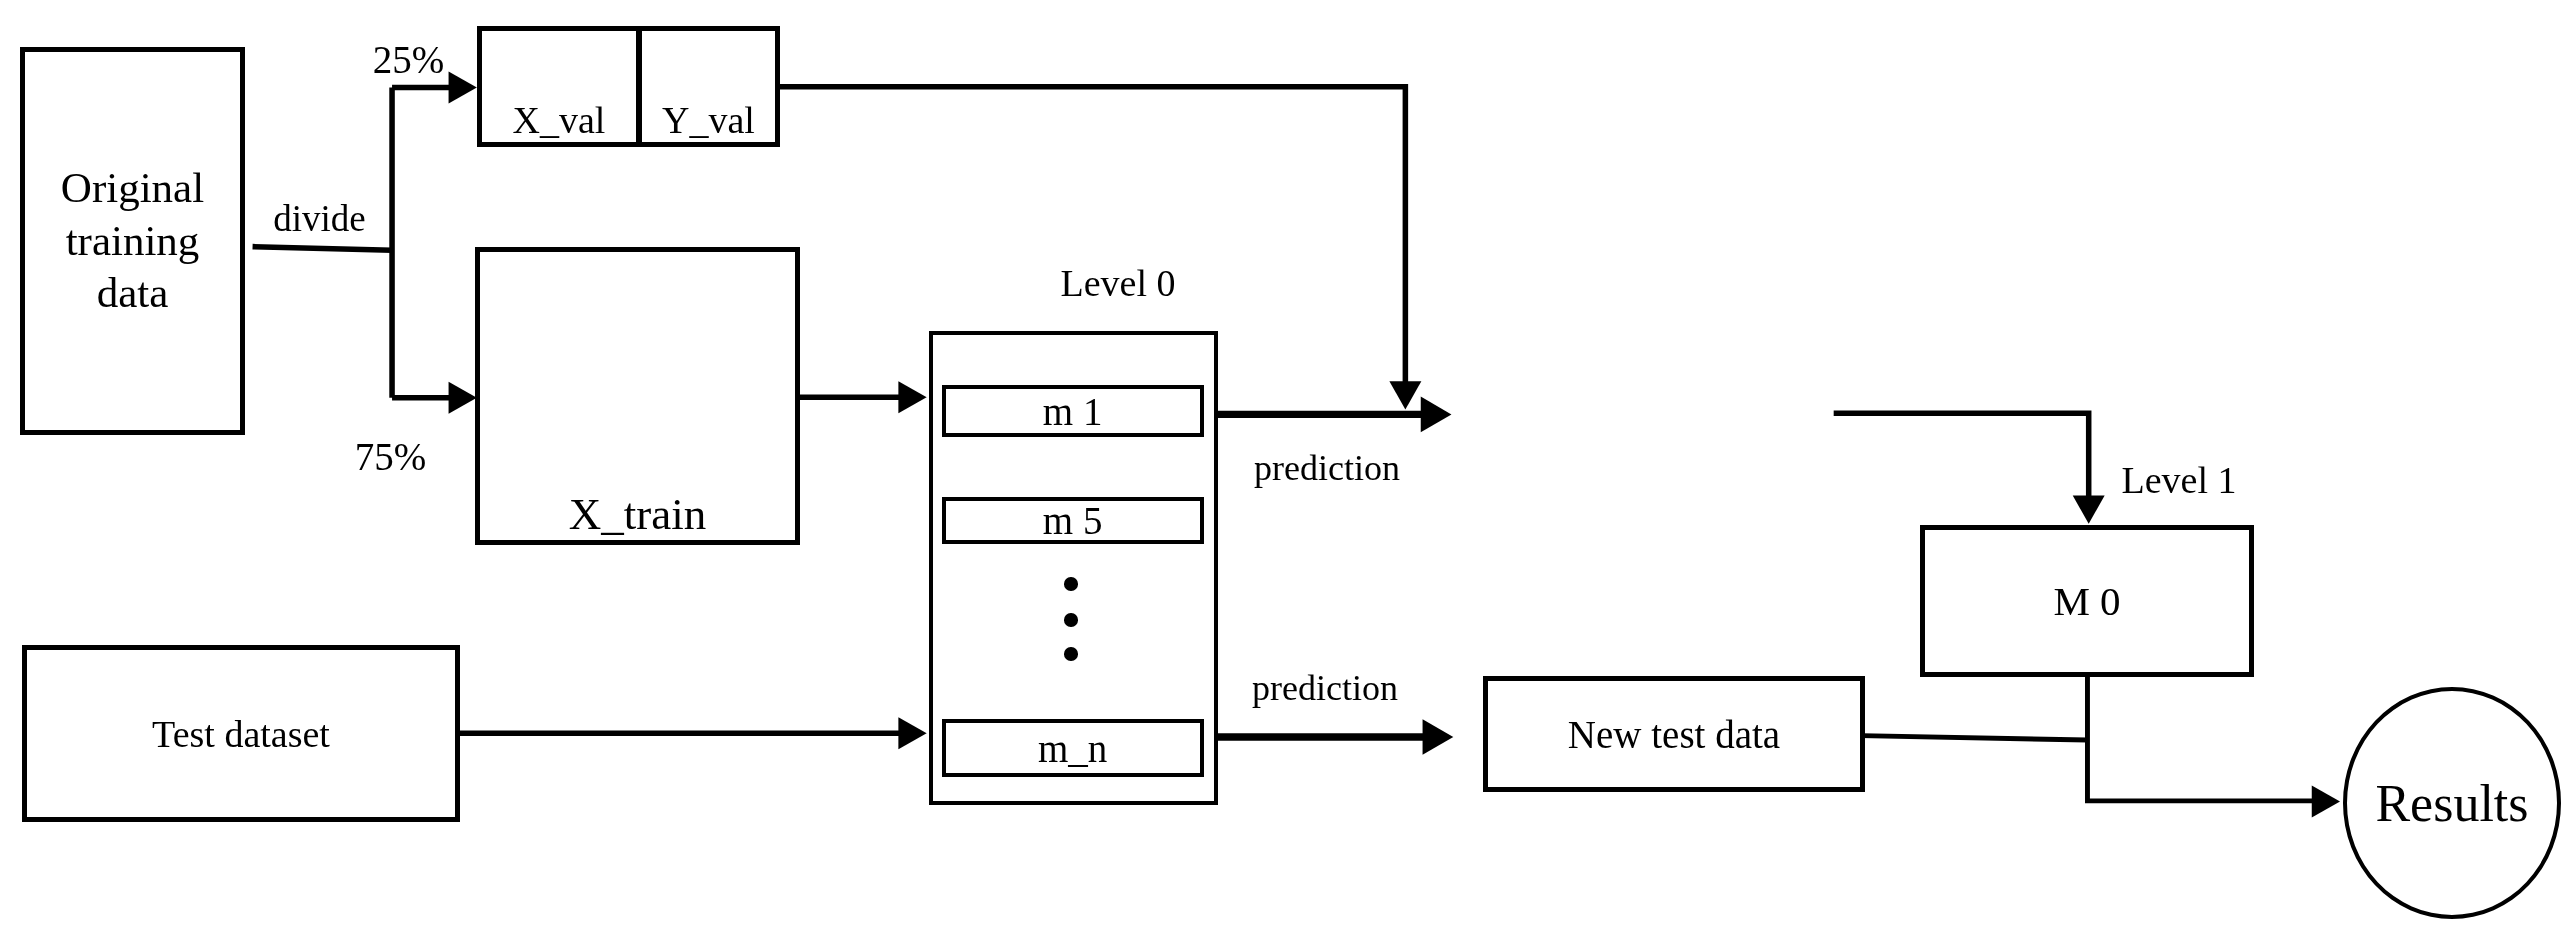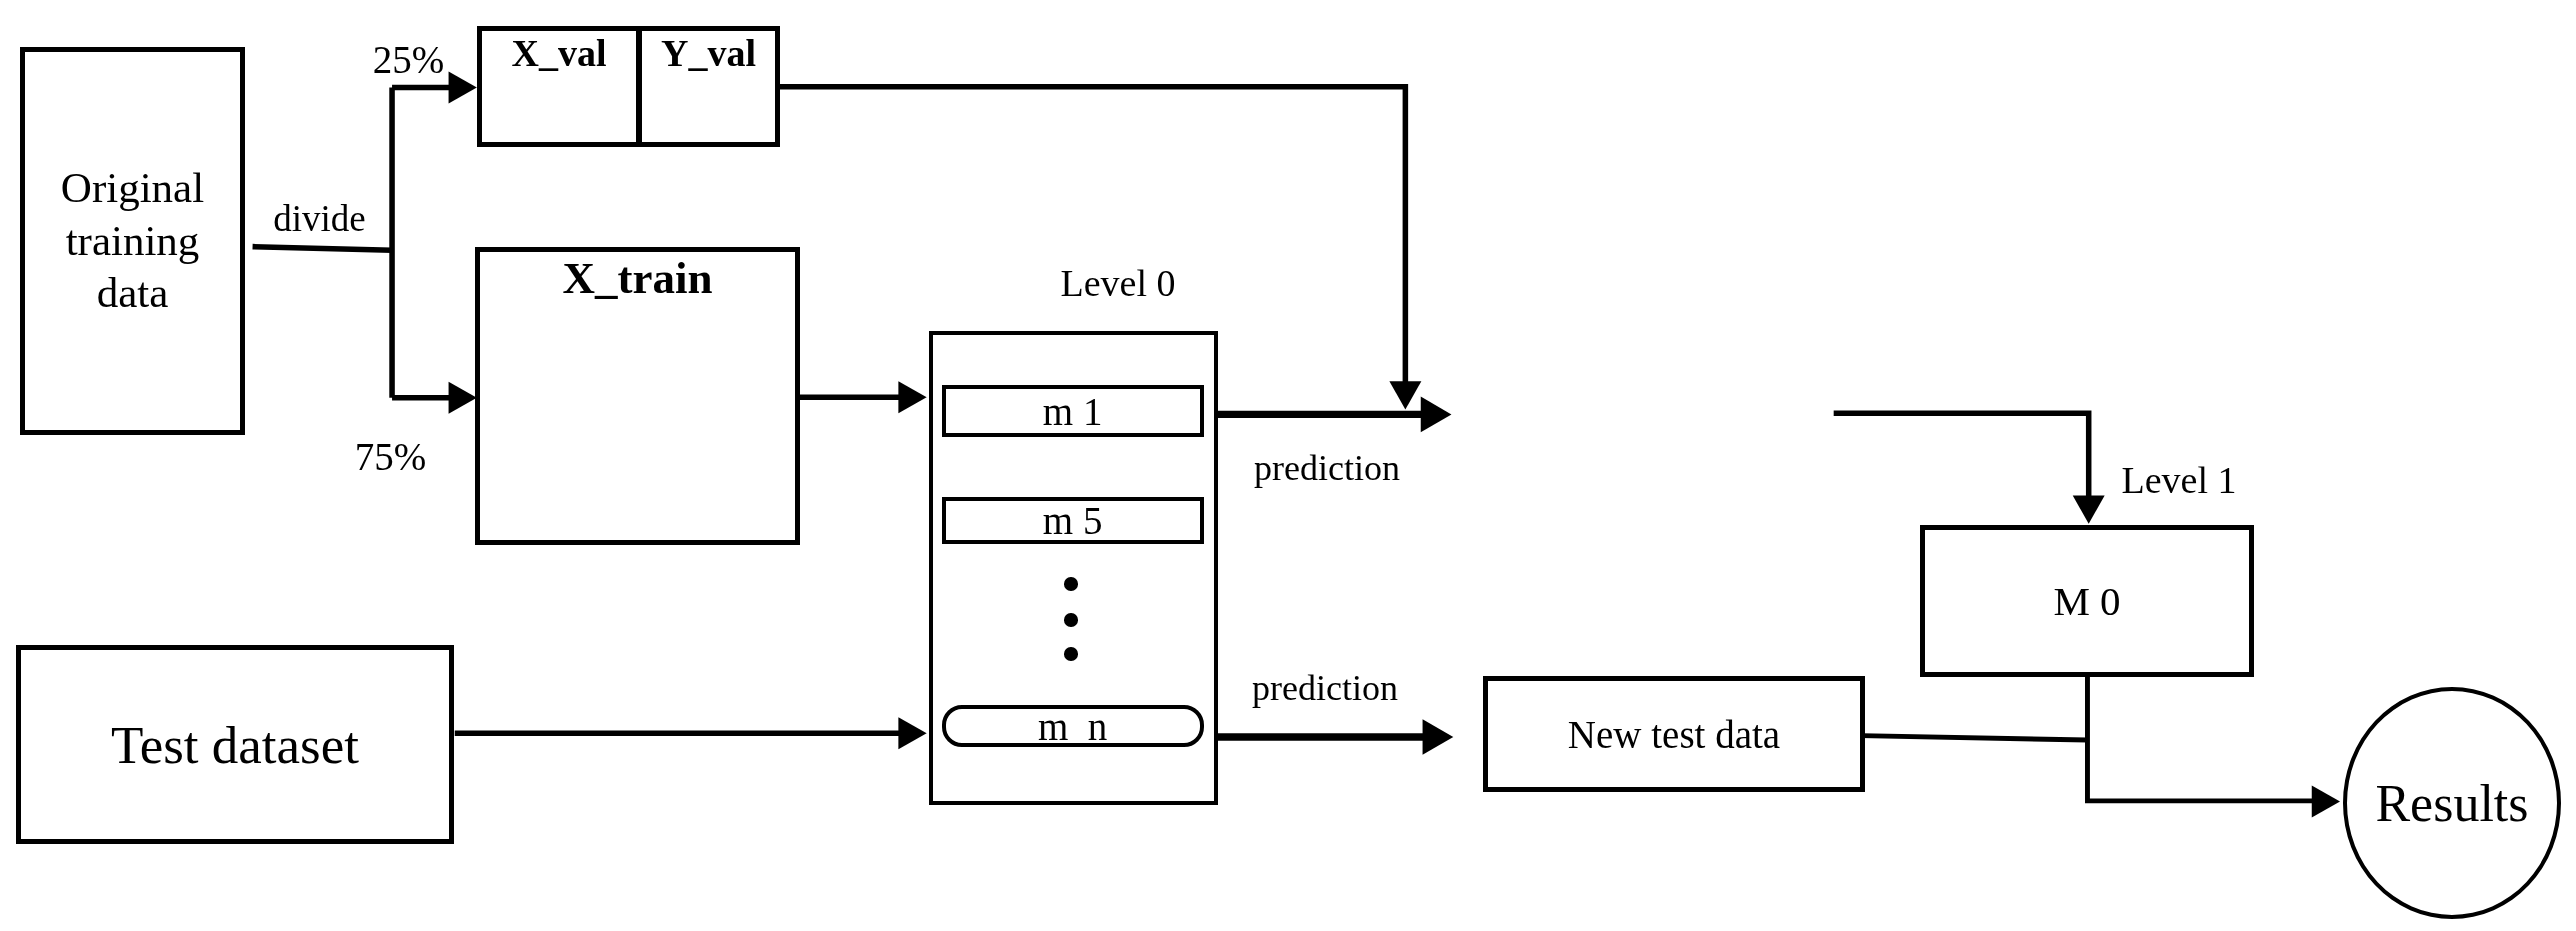--- a/index.html
+++ b/index.html
@@ -24,22 +24,22 @@
     background: #fff;
     display: flex;
     align-items: center;
     justify-content: center;
     text-align: center;
   }
   .node .lbl { white-space: pre-line; line-height: 1.22; }
   .cellbox { display: flex; align-items: stretch; padding: 0; }
   .cell {
     flex: 0 0 auto;
-    display: flex; align-items: flex-start; justify-content: center;
-    font-weight: bold;
+    display: flex; align-items: flex-end; justify-content: center;
+    font-weight: normal;
   }
   .container-box { border-width: 4.9px; padding-left: 28px; }
   .mrow {
     position: absolute;
     box-sizing: border-box;
     border: 4.3px solid #000;
     background: #fff;
     display: flex; align-items: center; justify-content: center;
   }
   .dot {
@@ -128,42 +128,42 @@
   <div class="node container-box" style="left:929px; top:331px; width:289px; height:474px; font-size:39px;">
     <div class="mrow" style="left:8.6px; top:50px; width:262px; height:52px;">
       <span>m 1</span>
     </div>
     <div class="mrow" style="left:8.6px; top:162px; width:262px; height:47px;">
       <span>m 5</span>
     </div>
     <span class="dot" style="left:131px; top:242px;"></span>
     <span class="dot" style="left:131px; top:278px;"></span>
     <span class="dot" style="left:131px; top:312px;"></span>
-    <div class="mrow" style="left:8.6px; top:370px; width:262px; height:42px;border-radius:20px;">
+    <div class="mrow" style="left:8.6px; top:384px; width:262px; height:58px;">
       <span>m_n</span>
     </div>
   </div>
 
   <div class="edge-label" style="left:344px; top:37px; width:129px; font-size:39px;">25%</div>
   <div class="edge-label" style="left:246px; top:197px; width:147px; font-size:37px;">divide</div>
   <div class="edge-label" style="left:326px; top:434px; width:129px; font-size:39px;">75%</div>
   <div class="edge-label" style="left:1232px; top:447px; width:190px; font-size:36px;">prediction</div>
   <div class="edge-label" style="left:1230px; top:667px; width:190px; font-size:36px;">prediction</div>
   <div class="edge-label" style="left:2099px; top:458px; width:160px; font-size:38px;">Level 1</div>
 
 
   <div class="node" style="left:1455px; top:676px; width:382px; height:116px; font-size:39px;margin-left:28px;">
     <span>New test data</span>
   </div>
 
   <div class="node" style="left:1920px; top:525px; width:334px; height:152px; font-size:41px;">
     <span>M 0</span>
   </div>
 
-  <div class="node" style="left:16px; top:645px; width:438px; height:199px; font-size:53px;">
+  <div class="node" style="left:22px; top:645px; width:438px; height:177px; font-size:38px;">
     <span>Test dataset</span>
   </div>
 
   <div class="node ellipse-node" style="left:2343px; top:687px; width:218px; height:232px; font-size:52px;">
     <span>Results</span>
   </div>
 
 </div>
 
 

